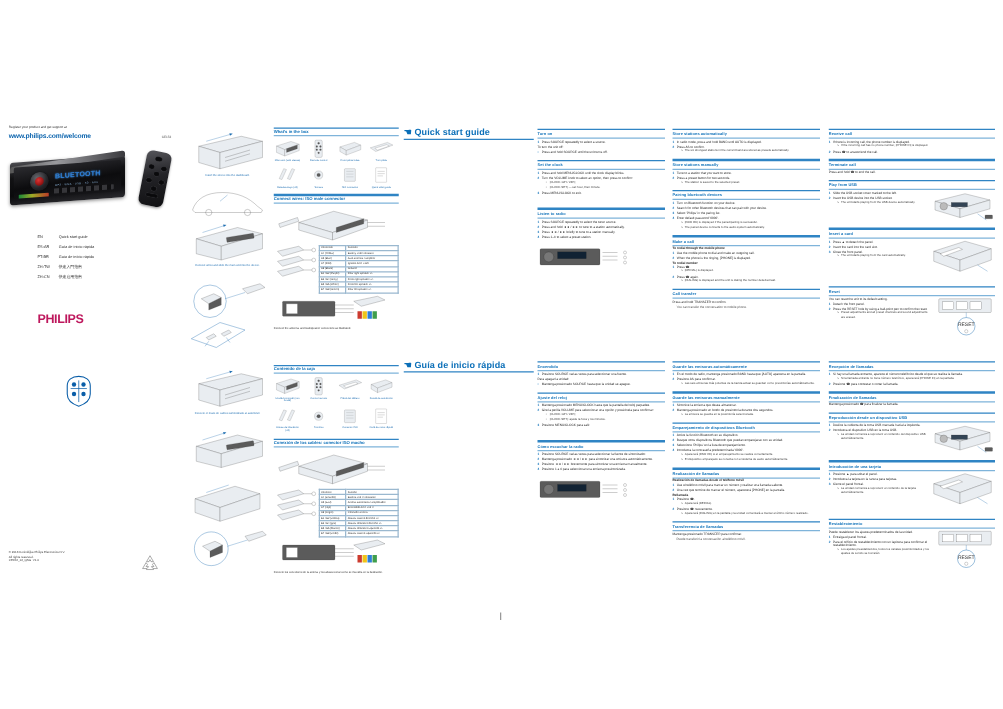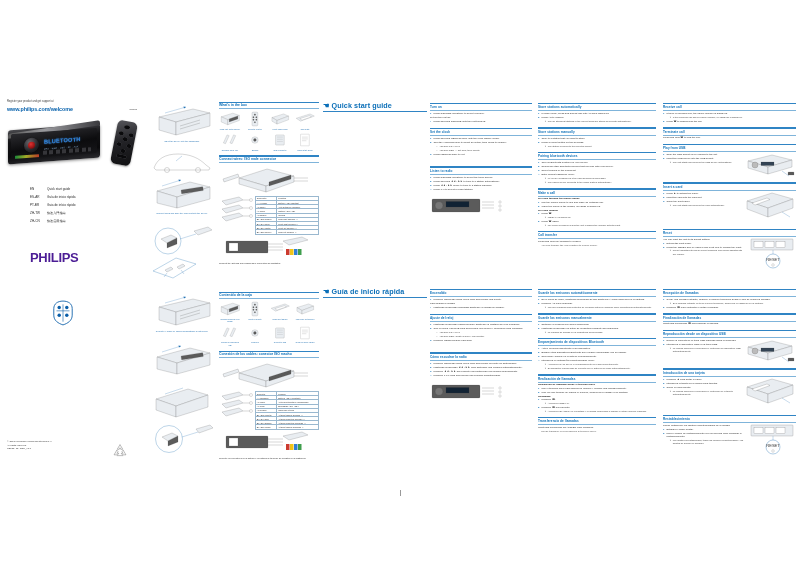--- a/index.html
+++ b/index.html
@@ -52,22 +52,22 @@
         background:linear-gradient(90deg,#555,#9a9a9e 40%,#3a3a3e);border-radius:2.5px 2.5px 0 0;transform:skewY(-4.2deg);}
   #remote{position:absolute;right:2px;top:4px;width:20px;height:44px;
         background:linear-gradient(160deg,#57575c,#232327 45%,#101012);
         border-radius:5px;transform:rotate(11deg);box-shadow:0 1px 2px rgba(0,0,0,.4);}
   .rk{position:absolute;background:#0a0a0c;border-radius:50%;box-shadow:inset 0 0 .6px #6a6a70;}
 
   #langlist{position:absolute;left:30px;top:92px;width:100px;}
   .langrow{display:flex;font-size:3.1px;color:#2b2b2b;margin-bottom:3.9px;}
   .langcode{width:17px;flex:0 0 17px;}
   .langname{flex:1;}
-  #philips{position:absolute;left:30px;top:155px;font-size:13px;font-weight:bold;
-        color:#4c1d95;letter-spacing:-.3px;}
+  #philips{position:absolute;left:30px;top:155px;font-size:10px;font-weight:bold;
+        color:#be185d;letter-spacing:-.3px;}
   #shield{position:absolute;left:52px;top:205px;width:22px;height:26px;}
   #copyright{position:absolute;left:7px;top:345px;font-size:2.4px;line-height:1.5;color:#3a3a3a;}
   #recycle{position:absolute;left:112px;top:348px;width:16px;height:15px;}
 
   
   .panel{position:absolute;}
   .cap{font-size:2.2px;color:#1f6fb2;text-align:center;line-height:1.3;}
 
   
   .bighead{position:absolute;color:#0b6fb8;font-weight:bold;font-size:7.2px;letter-spacing:.1px;}

